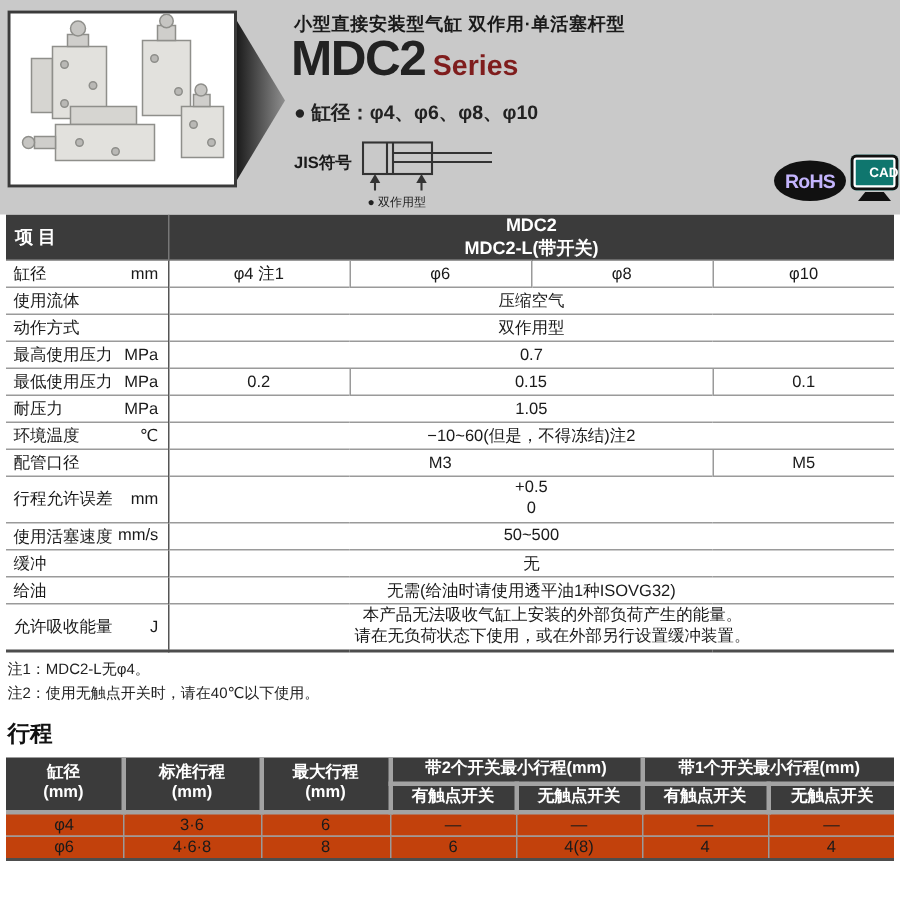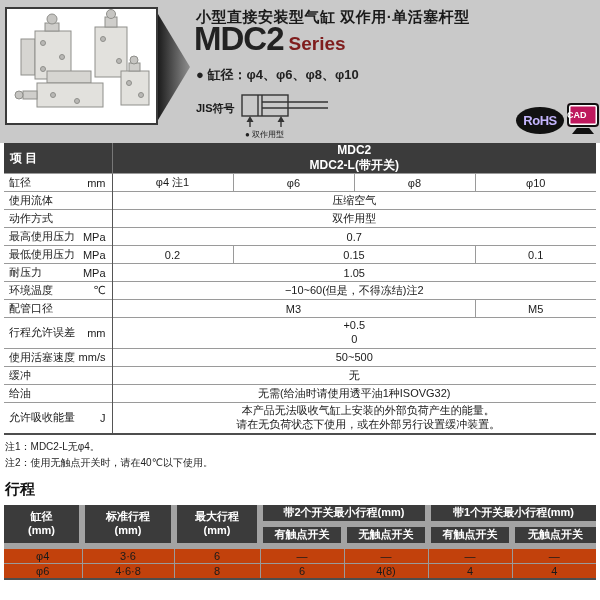--- a/index.html
+++ b/index.html
@@ -6,37 +6,37 @@
   body { width:600px; height:600px; background:#fff;
          font-family:"Liberation Sans","DejaVu Sans",sans-serif; color:#1a1a1a; }
   .page { position:relative; width:600px; height:600px; overflow:hidden; background:#fff; }
 
   
   .banner { position:relative; width:600px; height:143px; background:#c9c9c9; }
   .photo { position:absolute; left:5px; top:7px; width:153px; height:118px;
            background:#fff; border:2px solid #3a3a3a; }
   .photo svg { display:block; width:100%; height:100%; }
   .arrow { position:absolute; left:158px; top:14px; }
-  .subtitle { position:absolute; left:196px; top:8px; font-size:15px; font-weight:bold;
+  .subtitle { position:absolute; left:196px; top:8px; font-size:12px; font-weight:bold;
               letter-spacing:.5px; white-space:nowrap; }
   .title-row { position:absolute; left:194px; top:20px; display:flex; align-items:baseline; }
   .series { font-size:33px; font-weight:bold; letter-spacing:-1px; color:#222; }
   .series-suffix { font-size:19px; font-weight:bold; margin-left:5px; color:#7f1d1d; }
   .bore-line { position:absolute; left:196px; top:66px; font-size:13px; font-weight:600;
                color:#222; white-space:nowrap; }
   .jis-label { position:absolute; left:196px; top:101px; font-size:11px; font-weight:bold; }
   .jis-symbol { position:absolute; left:241px; top:94px; }
   .jis-caption { position:absolute; left:245px; top:129px; font-size:8px; color:#222; }
   .rohs { position:absolute; left:516px; top:107px; width:48px; height:27px; background:#111;
           border-radius:50%; display:flex; align-items:center; justify-content:center;
           color:#c4b5fd; font-size:13px; font-weight:bold; letter-spacing:-.5px; }
   .cad { position:absolute; left:567px; top:103px; width:32px; }
-  .cad-screen { width:32px; height:24px; background:#be185d; border-radius:4px;
+  .cad-screen { width:32px; height:24px; background:#0f766e; border-radius:4px;
                 box-shadow: inset 0 0 0 2px #111, inset 0 0 0 3.5px #fff;
-                display:flex; align-items:center; justify-content:flex-start;
+                display:flex; align-items:center; justify-content:flex-end;
                 color:#fff; font-size:9px; font-weight:bold; }
   .cad-base { width:22px; height:6px; margin:1px auto 0; background:#111;
               clip-path:polygon(22% 0,78% 0,100% 100%,0 100%); }
 
   
   .section-heading { margin:10px 0 6px 5px; font-size:15px; font-weight:bold; color:#111; }
 
   
   table { border-collapse:collapse; table-layout:fixed; margin-left:4px; width:592px; }
   .spec { border-bottom:2px solid #4d4d4d; }
@@ -53,21 +53,21 @@
   .lc-in .unit { font-size:11px; }
   .two-line div { line-height:1.25; }
   .row-tol td { height:28px; }
   .row-energy td { height:32px;padding-left:32px; }
 
   .spec-notes { margin:4px 0 0 5px; font-size:10px; line-height:1.55; color:#222; }
 
   
   .stroke { border-bottom:2px solid #4d4d4d; }
   .stroke th { background:#3b3b3b; color:#fff; font-weight:bold; font-size:11px;
-               border:6px solid #a3a3a3; text-align:center; line-height:1.25; padding:1px 2px; }
+               border:3px solid #a3a3a3; text-align:center; line-height:1.25; padding:1px 2px; }
   .stroke td { background:#c2410c; border:1px solid #9a9a9a; font-size:11px; height:15px;
                text-align:center; padding:1px 2px; }
   .stroke th:first-child, .stroke td:first-child { border-left:none; }
   .stroke th:last-child, .stroke td:last-child { border-right:none; }
   .stroke thead tr:first-child th { border-top:none; }
 </style>
 </head>
 <body>
 
 <div class="page">

